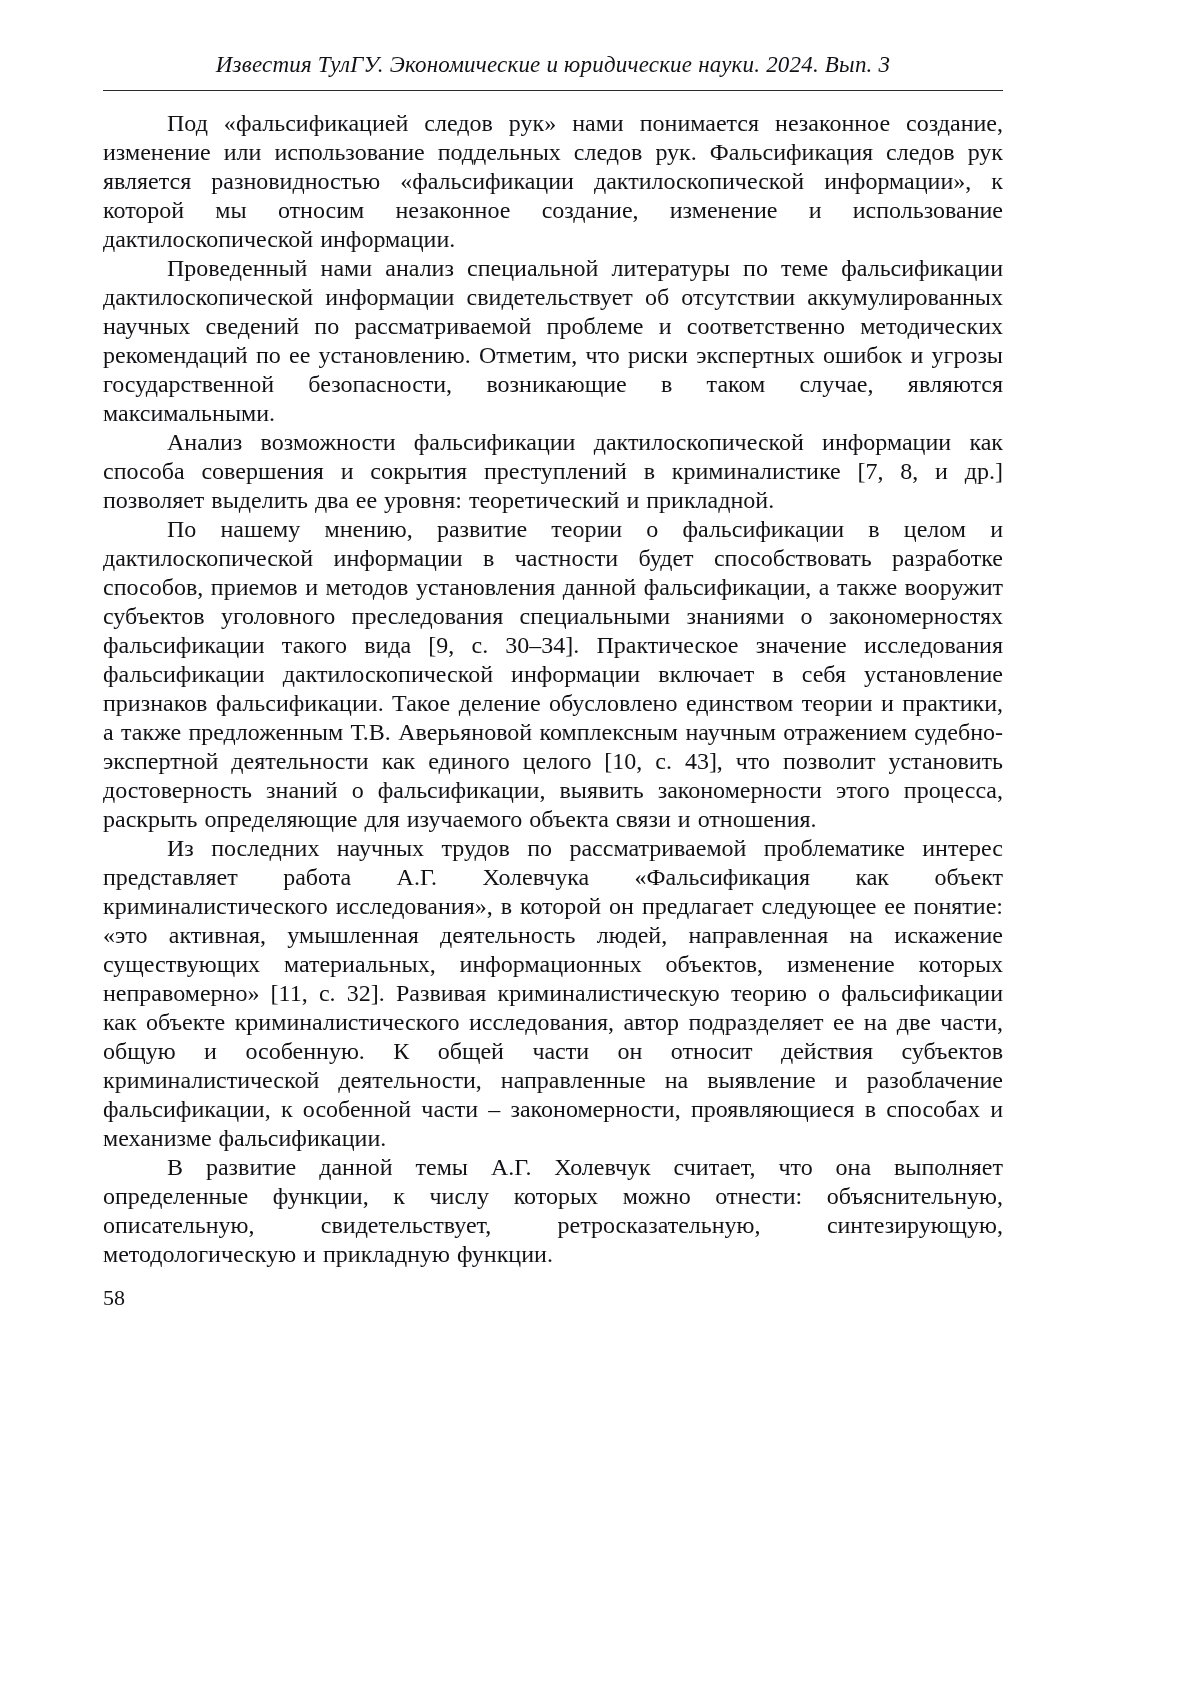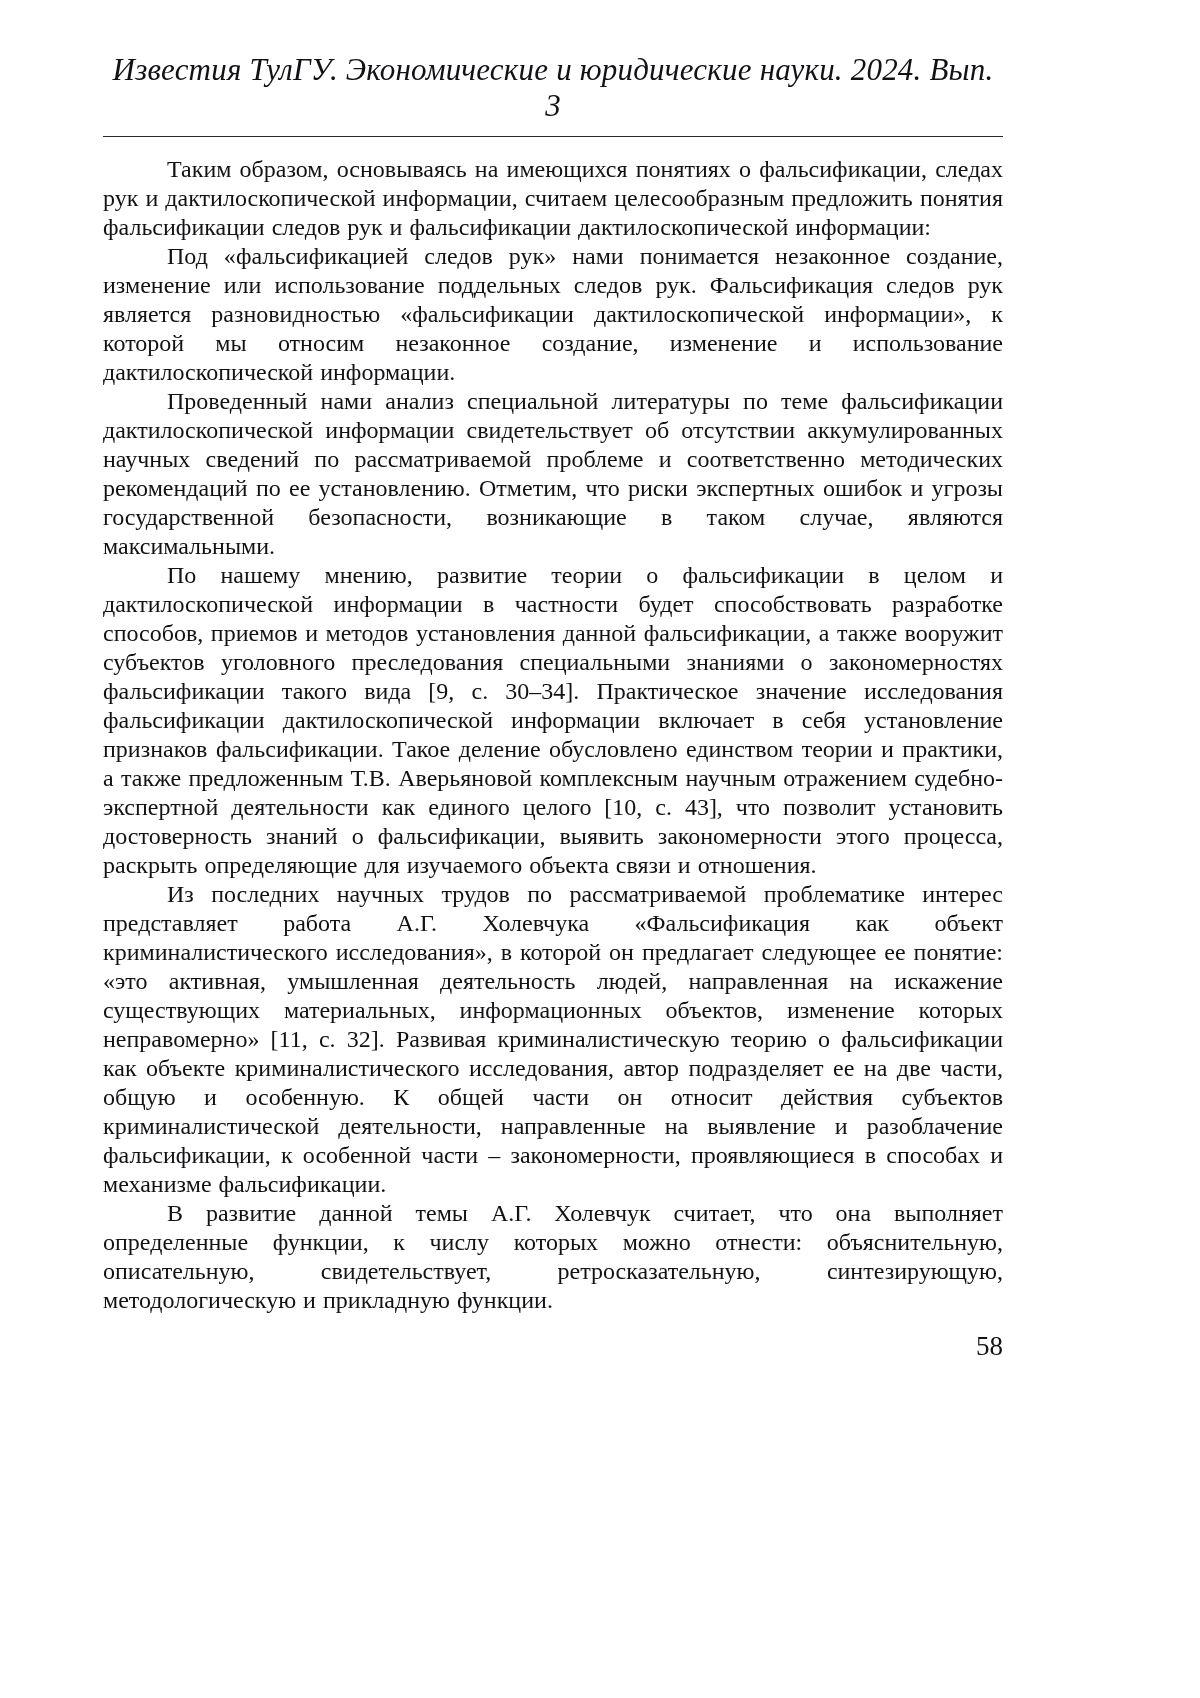--- a/index.html
+++ b/index.html
@@ -17,53 +17,53 @@
   }
   .page {
     width: 900px;
     margin: 0 auto 0 103px;
     padding-top: 52px;
     box-sizing: border-box;
   }
   .running-head {
     text-align: center;
     font-style: italic;
-    font-size: 31px;
+    font-size: 23px;
     letter-spacing: 0.2px;
     padding-bottom: 12px;
     border-bottom: 1.6px solid #2a2a2e;
   }
   .article-body {
     margin-top: 18px;
   }
   .para {
     margin: 0;
     font-size: 24px;
     line-height: 29px;
     text-align: justify;
     text-indent: 64px;
     word-spacing: 1px;
   }
   .para .italic {
   }
   .page-number {
-    text-align: right;
-    font-size: 27px;
+    text-align: left;
+    font-size: 22px;
     margin-top: 16px;
   }
 </style>
 </head>
 <body>
 
 <div class="page">
   <div class="running-head">Известия ТулГУ. Экономические и юридические науки. 2024. Вып. 3</div>
 
   <div class="article-body" id="paragraphs">
-      <p class="para"><span>Таким образом, основываясь на имеющихся понятиях о фальсификации, следах рук и дактилоскопической информации, считаем целесообразным предложить понятия фальсификации следов рук и фальсификации дактилоскопической информации:</span></p>
       <p class="para"><span>Под «</span><span class="italic">фальсификацией следов рук</span><span>» нами понимается незаконное создание, изменение или использование поддельных следов рук. Фальсификация следов рук является разновидностью «</span><span class="italic">фальсификации дактилоскопической информации</span><span>», к которой мы относим незаконное создание, изменение и использование дактилоскопической информации.</span></p>
       <p class="para"><span>Проведенный нами анализ специальной литературы по теме фальсификации дактилоскопической информации свидетельствует об отсутствии аккумулированных научных сведений по рассматриваемой проблеме и соответственно методических рекомендаций по ее установлению. Отметим, что риски экспертных ошибок и угрозы государственной безопасности, возникающие в таком случае, являются максимальными.</span></p>
+      <p class="para"><span>Анализ возможности фальсификации дактилоскопической информации как способа совершения и сокрытия преступлений в криминалистике [7, 8, и др.] позволяет выделить два ее уровня: теоретический и прикладной.</span></p>
       <p class="para"><span>По нашему мнению, развитие теории о фальсификации в целом и дактилоскопической информации в частности будет способствовать разработке способов, приемов и методов установления данной фальсификации, а также вооружит субъектов уголовного преследования специальными знаниями о закономерностях фальсификации такого вида [9, с. 30–34]. Практическое значение исследования фальсификации дактилоскопической информации включает в себя установление признаков фальсификации. Такое деление обусловлено единством теории и практики, а также предложенным Т.В. Аверьяновой комплексным научным отражением судебно-экспертной деятельности как единого целого [10, с. 43], что позволит установить достоверность знаний о фальсификации, выявить закономерности этого процесса, раскрыть определяющие для изучаемого объекта связи и отношения.</span></p>
       <p class="para"><span>Из последних научных трудов по рассматриваемой проблематике интерес представляет работа А.Г. Холевчука «Фальсификация как объект криминалистического исследования», в которой он предлагает следующее ее понятие: «это активная, умышленная деятельность людей, направленная на искажение существующих материальных, информационных объектов, изменение которых неправомерно» [11, с. 32]. Развивая криминалистическую теорию о фальсификации как объекте криминалистического исследования, автор подразделяет ее на две части, общую и особенную. К общей части он относит действия субъектов криминалистической деятельности, направленные на выявление и разоблачение фальсификации, к особенной части – закономерности, проявляющиеся в способах и механизме фальсификации.</span></p>
       <p class="para"><span>В развитие данной темы А.Г. Холевчук считает, что она выполняет определенные функции, к числу которых можно отнести: объяснительную, описательную, свидетельствует, ретросказательную, синтезирующую, методологическую и прикладную функции.</span></p>
     </div>
 
   <div class="page-number">58</div>
 </div>
 
 </body></html>

